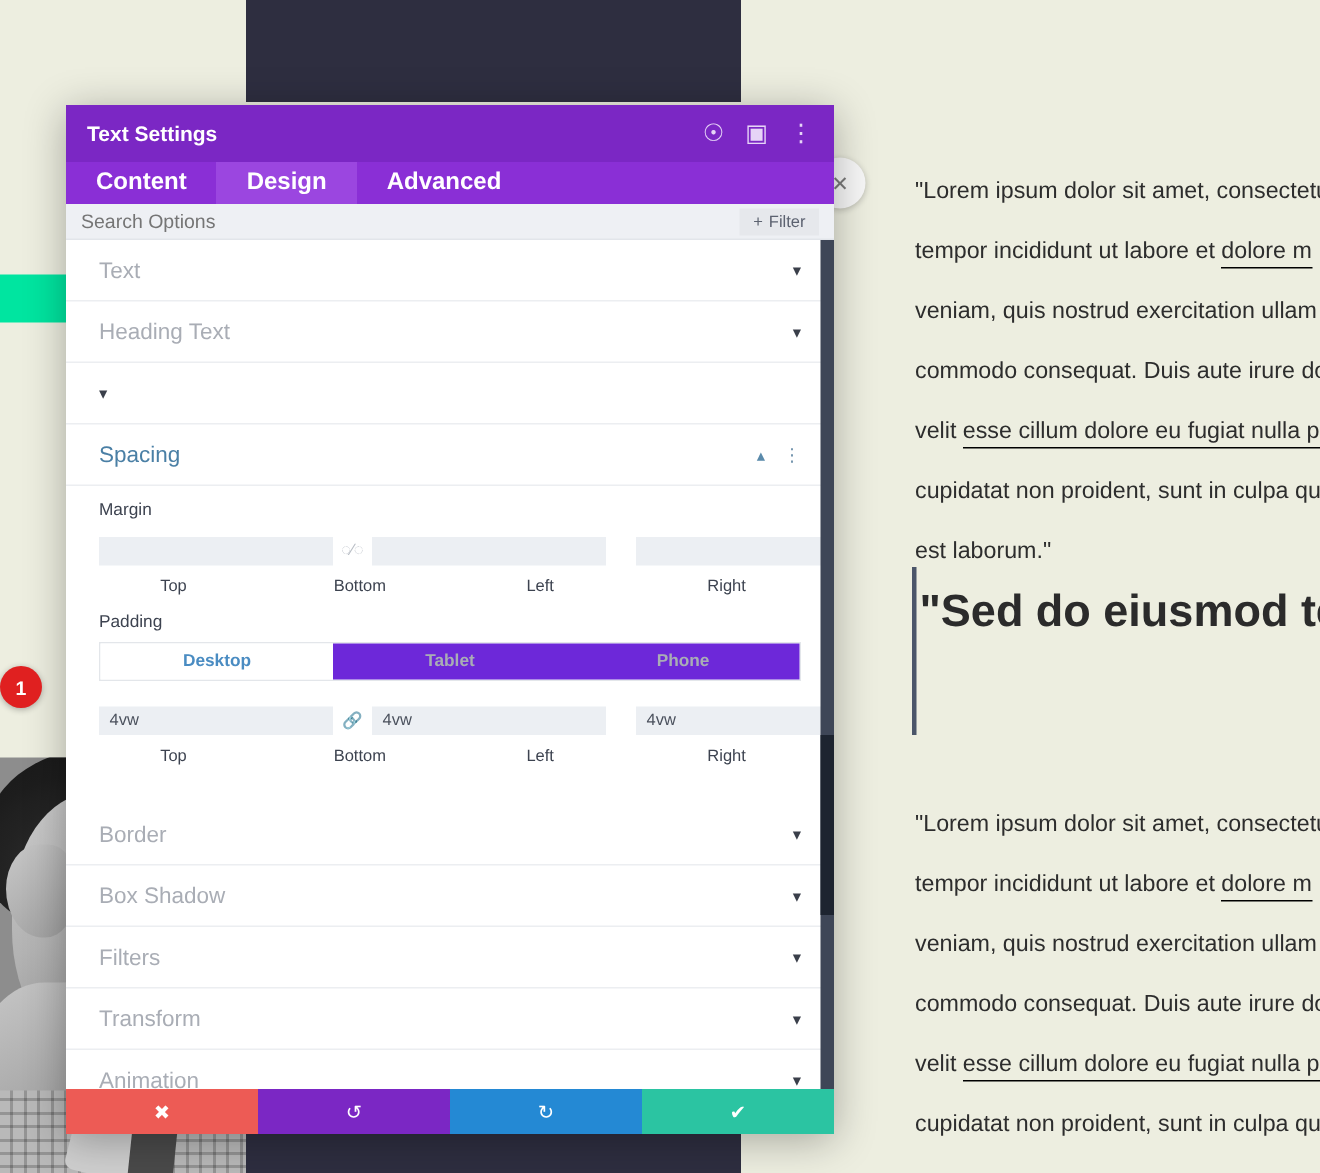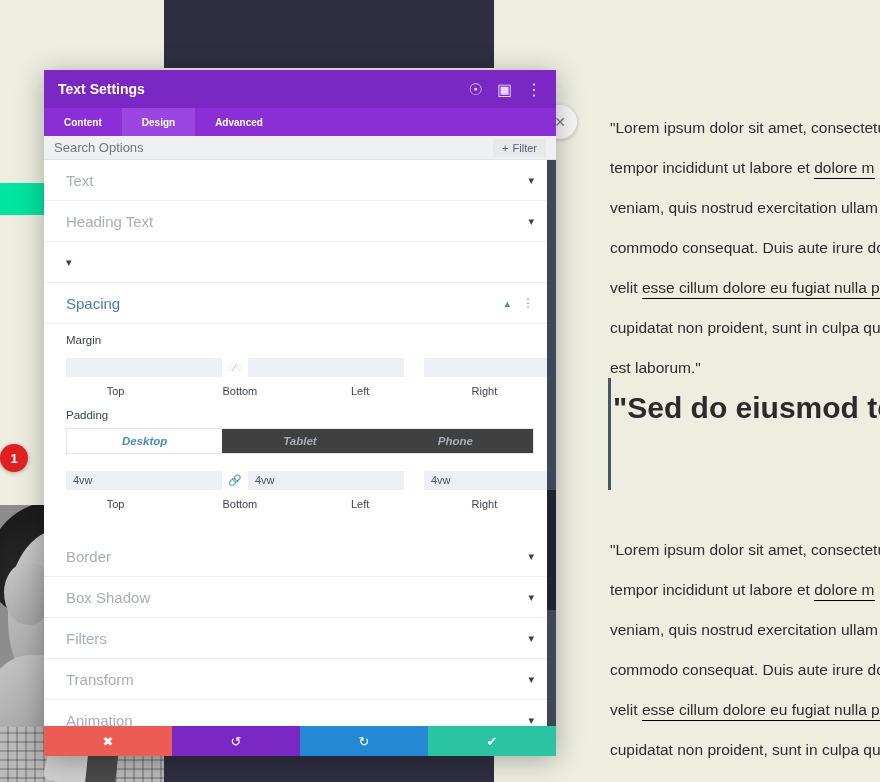--- a/index.html
+++ b/index.html
@@ -101,21 +101,21 @@
   }
   .modal-title { color: #fff; font-size: 14px; font-weight: bold; flex: 1; }
   .hdr-icons { display: flex; align-items: center; gap: 14px; }
   .hdr-ic { color: #e6d4f7; display: flex; align-items: center; }
 
   .tabs {
     height: 28px; background: #8a2fd6; flex: 0 0 auto; display: flex;
   }
   .tab {
     padding: 0 20px; display: flex; align-items: center;
-    color: #fff; font-size: 10px; font-weight: bold;
+    color: #fff; font-size: 16px; font-weight: bold;
   }
   .tab.active { background: #9b46e0; }
 
   .searchbar {
     height: 24px; background: #eef0f4; flex: 0 0 auto;
     display: flex; align-items: center; padding: 0 10px;
     border-bottom: 1px solid #e2e5ea;
   }
   .search-input {
     flex: 1; border: 0; background: transparent; outline: none;
@@ -157,25 +157,25 @@
   }
   .link-ic.on { color: #2e8fd4; }
   .link-ic.off { color: #b7bcc4; }
 
   .quad-labels { display: flex; margin-bottom: 12px; }
   .quad-labels .lbl-half { display: flex; flex: 1; gap: 25px; }
   .quad-labels .qlbl { flex: 1; text-align: center; font-size: 11px; color: #3d4350; }
   .quad-labels .sep-space { width: 21px; }
 
   .device-tabs {
-    display: flex; border: 1px solid #e3e6ea; margin-bottom: 12px; font-style: italic;
+    display: flex; border: 1px solid #e3e6ea; margin-bottom: 12px;
   }
   .dev {
     flex: 1; text-align: center; font-size: 11.5px; padding: 6px 0;
-    background: #404040; color: #a9adb5; font-weight: bold;
+    background: #6d28d9; color: #a9adb5; font-weight: bold;
   }
   .dev.active { background: #fff; color: #4a8cc2; }
 
   .badge-one {
     position: absolute; left: 0px; top: 444px; width: 28px; height: 28px;
     border-radius: 50%; background: #e02020; color: #fff;
     display: flex; align-items: center; justify-content: center;
     font-size: 13px; font-weight: bold; z-index: 30;
     box-shadow: 0 1px 4px rgba(0,0,0,.3);
   }

